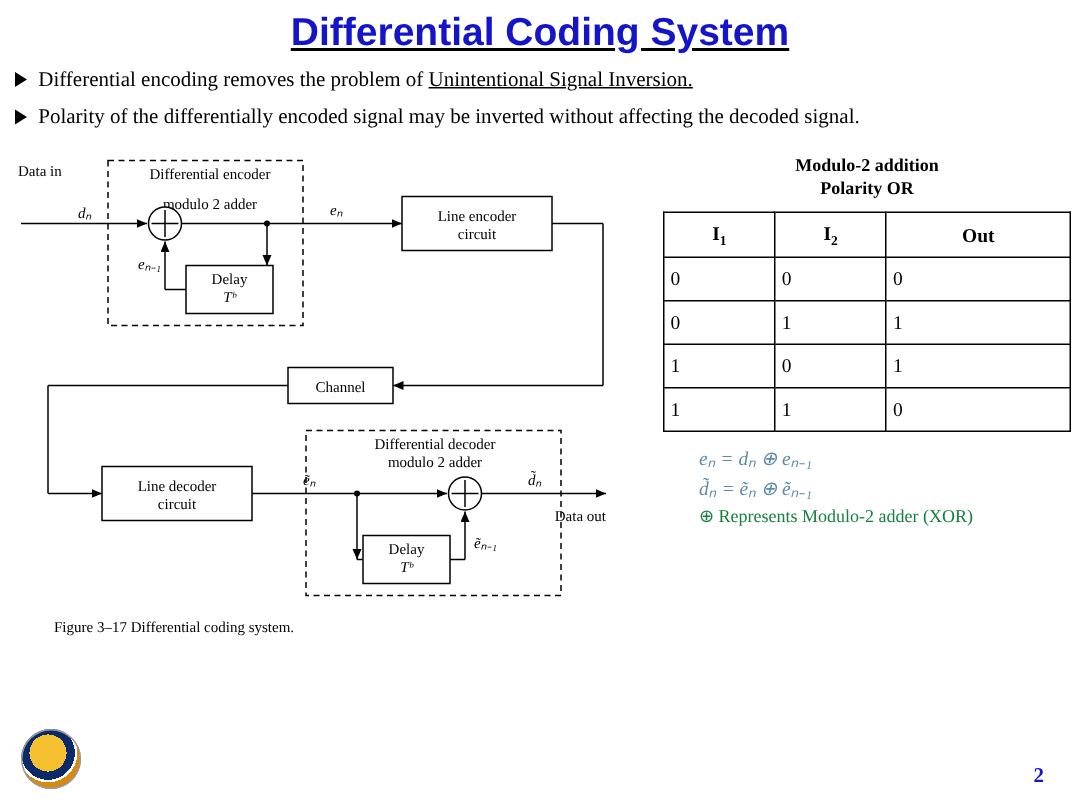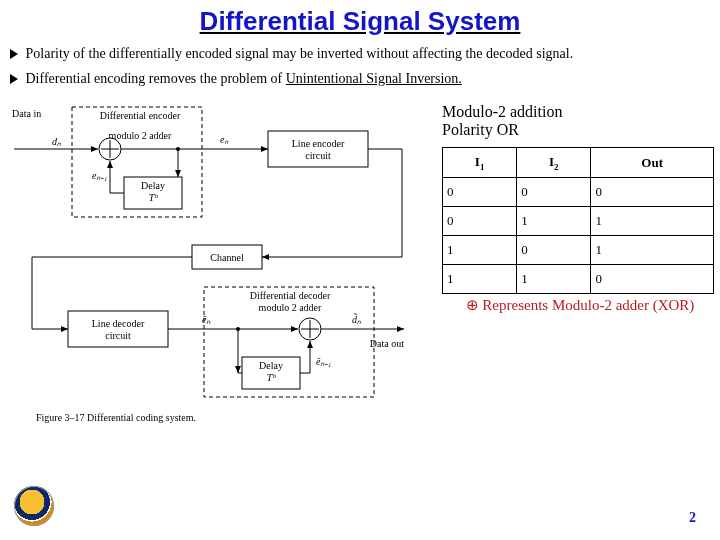--- a/index.html
+++ b/index.html
@@ -45,22 +45,23 @@
   }
   .diagram-col {
     flex: 0 0 430px;
     position: relative;
   }
   .side-col {
     flex: 1;
     padding-top: 4px;
   }
   .mod-title {
-    font-weight: normal;
-    font-size: 16px;
+    text-align: center;
+    font-weight: bold;
+    font-size: 12px;
     margin-bottom: 8px;
   }
   table.truth {
     border-collapse: collapse;
     width: 100%;
     font-size: 13px;
   }
   table.truth th, table.truth td {
     border: 1px solid #000;
     padding: 6px 4px;
@@ -69,22 +70,22 @@
   .sub { font-size: 9px; vertical-align: sub; }
   .formulas {
     font-size: 13px;
     color: #5b8aa8;
     font-style: italic;
     padding: 8px 4px 0 24px;
     line-height: 1.5;
     font-family: "Times New Roman", serif;
   }
   .rep-line {
-    font-size: 15px;
-    color: #b91c1c;
+    font-size: 12px;
+    color: #15803d;
     padding-left: 24px;
     padding-top: 2px;
   }
   .pagenum {
     position: absolute;
     right: 24px;
     bottom: 14px;
     font-weight: bold;
     color: #1414c8;
     font-size: 14px;
@@ -105,30 +106,30 @@
   .dash { fill:none; stroke:#000; stroke-width:1; stroke-dasharray:4 3; }
   .ln { stroke:#000; stroke-width:1; fill:none; }
   .arr { marker-end:url(#ah); }
   .txt { font: 10px "Times New Roman", serif; fill:#000; }
   .txti { font: italic 10px "Times New Roman", serif; fill:#000; }
   .cap { font: 10px "Times New Roman", serif; fill:#000; }
 </style>
 </head>
 <body>
 
-<h1 class="title">Differential Signal System</h1>
+<h1 class="title">Differential Coding System</h1>
 
 <div class="bullets">
   <p>
     <span class="chev"></span>
-    <span>Polarity of the differentially encoded signal may be inverted without affecting the decoded signal.</span>
+    <span>Differential encoding removes the problem of </span><span class="uline">Unintentional Signal Inversion.</span>
   </p>
   <p>
     <span class="chev"></span>
-    <span>Differential encoding removes the problem of </span><span class="uline">Unintentional Signal Inversion.</span>
+    <span>Polarity of the differentially encoded signal may be inverted without affecting the decoded signal.</span>
   </p>
 </div>
 
 <div class="content-row">
   <div class="diagram-col">
     <svg viewBox="0 0 430 330" width="430" height="330">
       <defs>
         <marker id="ah" markerWidth="8" markerHeight="8" refX="7" refY="3" orient="auto">
           <path d="M0,0 L7,3 L0,6 Z" fill="#000"></path>
         </marker>
@@ -239,18 +240,22 @@
             <td>0</td>
             <td>1</td>
           </tr>
         <tr>
             <td>1</td>
             <td>1</td>
             <td>0</td>
           </tr>
       </tbody>
     </table>
+    <div class="formulas">
+      <div>eₙ = dₙ ⊕ eₙ₋₁</div>
+      <div>d̃ₙ = ẽₙ ⊕ ẽₙ₋₁</div>
+    </div>
     <div class="rep-line">⊕ Represents Modulo-2 adder (XOR)</div>
   </div>
 </div>
 
 <div class="logo"></div>
 <div class="pagenum">2</div>
 
 </body></html>

